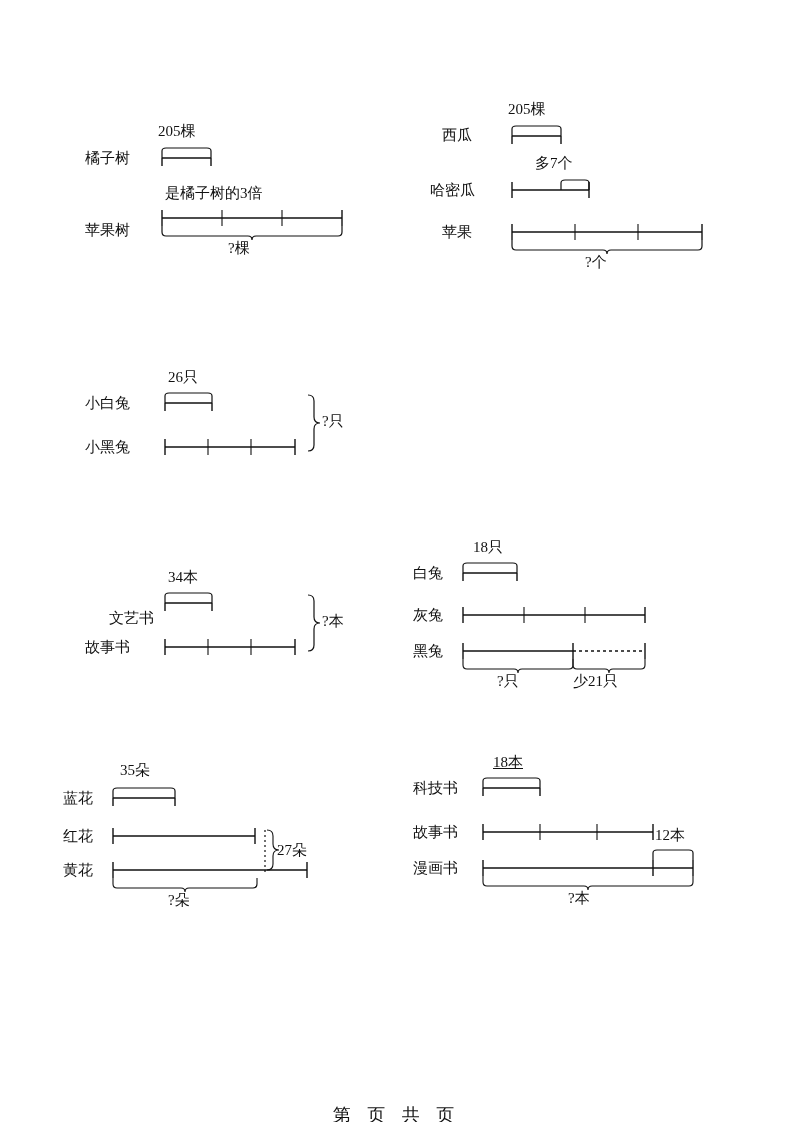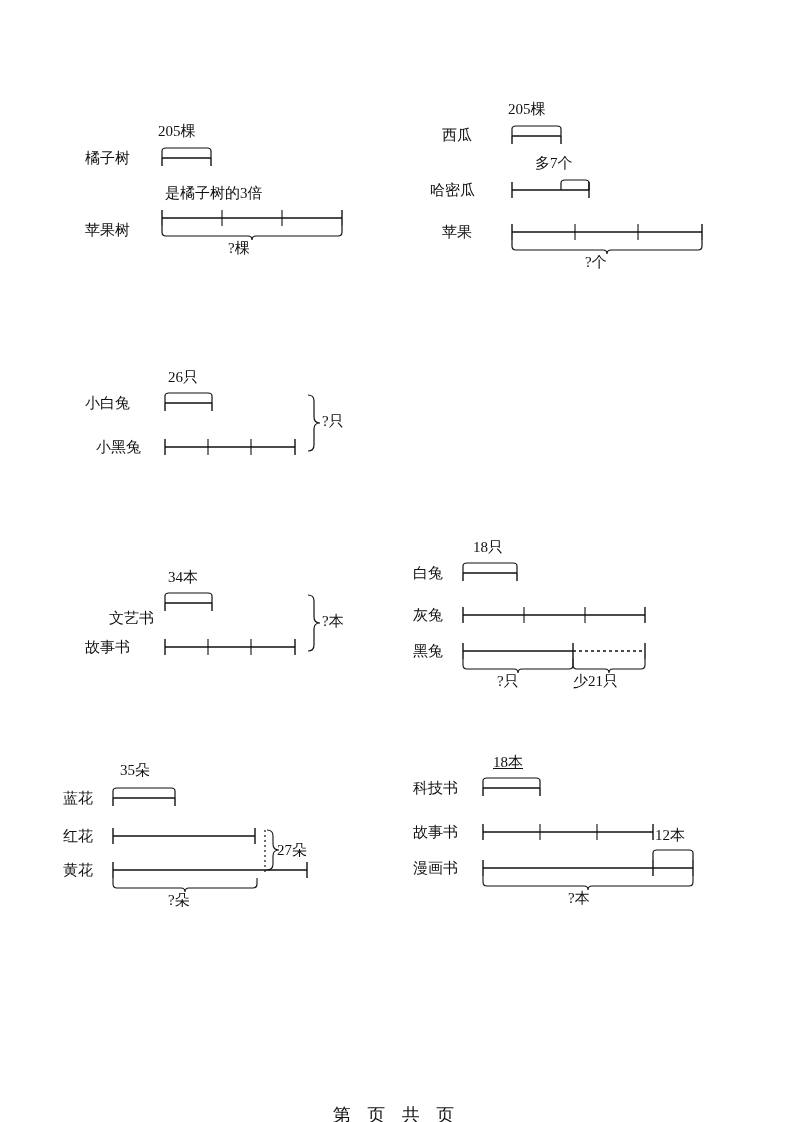--- a/index.html
+++ b/index.html
@@ -117,21 +117,21 @@
       <path d="M85,38 L85,46 M132,38 L132,46" stroke="#111" stroke-width="1.4"></path>
 
       <path d="M85,82 L215,82" fill="none" stroke="#111" stroke-width="1.4"></path>
       <path d="M85,74 L85,90 M215,74 L215,90" stroke="#111" stroke-width="1.4"></path>
       <path d="M128,74 L128,90 M171,74 L171,90" stroke="#111" stroke-width="1.1"></path>
 
       <path d="M228,30 Q234,30 234,36 L234,52 Q234,58 240,58 Q234,58 234,64 L234,80 Q234,86 228,86" fill="none" stroke="#111" stroke-width="1.2"></path>
     </svg>
     <div class="lbl" style="left:88px; top:5px;">26只</div>
     <div class="lbl" style="left:5px; top:31px;">小白兔</div>
-    <div class="lbl" style="left:16px; top:75px;">小黑兔</div>
+    <div class="lbl" style="left:5px; top:75px;">小黑兔</div>
     <div class="lbl" style="left:242px; top:49px;">?只</div>
   </div>
 
 
   <div class="item" style="left:80px; top:565px; width:290px; height:110px;">
     <svg width="290" height="110" viewBox="0 0 290 110">
       <path d="M85,38 L85,31 Q85,28 89,28 L128,28 Q132,28 132,31 L132,38" fill="none" stroke="#111" stroke-width="1.2"></path>
       <path d="M85,38 L132,38" stroke="#111" stroke-width="1.4"></path>
       <path d="M85,38 L85,46 M132,38 L132,46" stroke="#111" stroke-width="1.4"></path>
       <path d="M85,82 L215,82" stroke="#111" stroke-width="1.4"></path>

